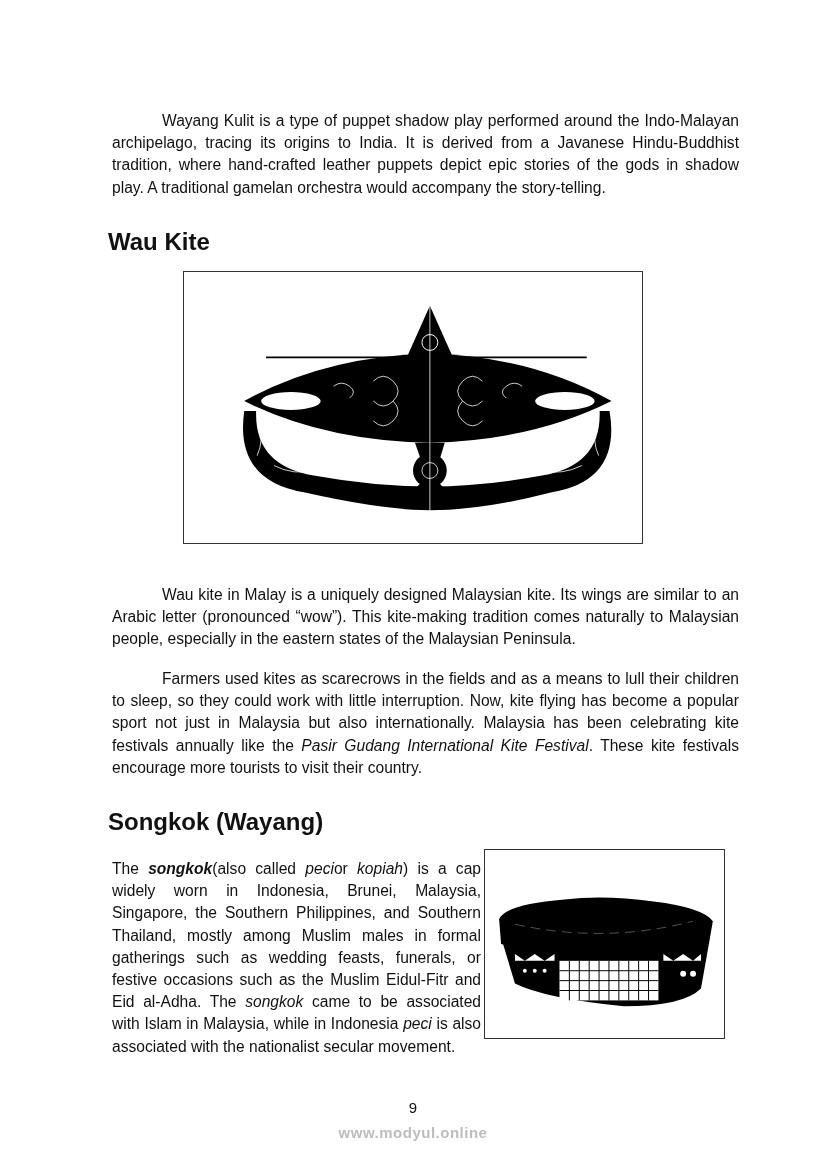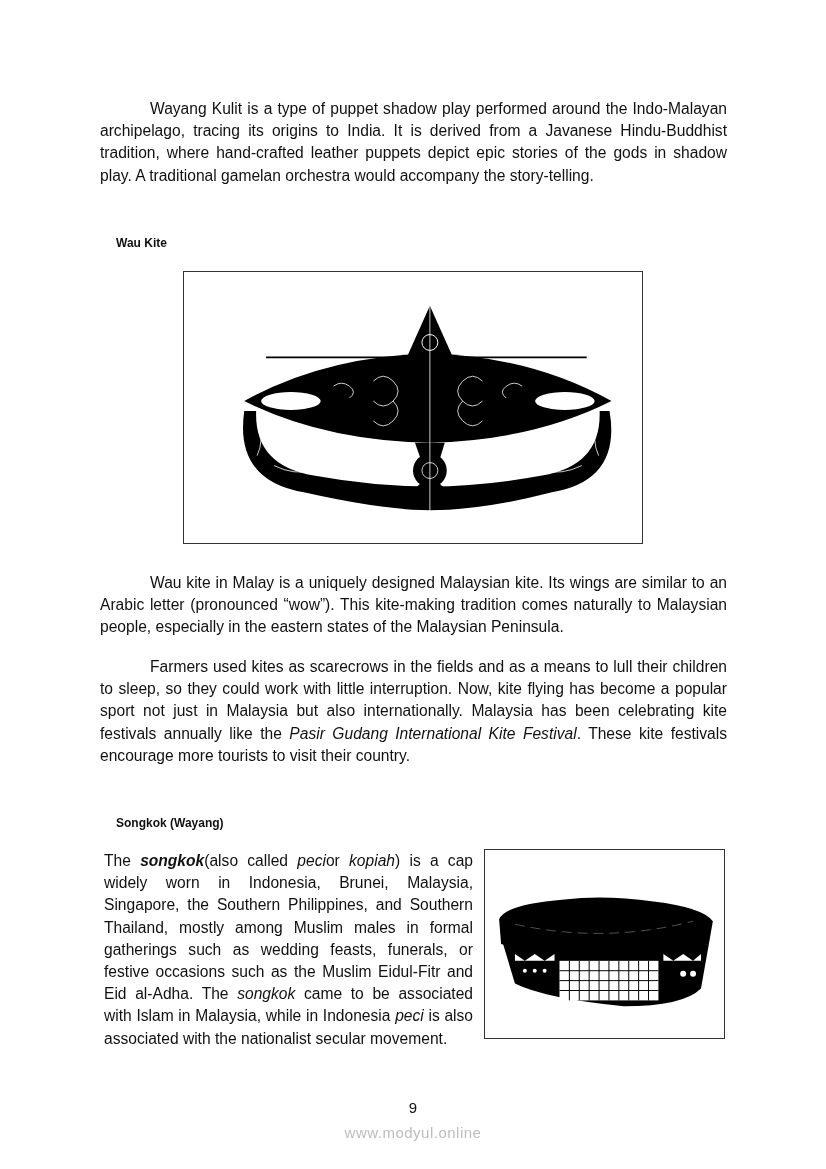--- a/index.html
+++ b/index.html
@@ -1,28 +1,28 @@
 <!DOCTYPE html>
 <html><head>
   <meta charset="utf-8">
   <style>
     html, body { margin:0; padding:0; background:#ffffff; }
     body { width:826px; height:1169px; position:relative; overflow:hidden;
            font-family:"Liberation Sans", sans-serif; color:#111; }
     .para { position:absolute; left:100px; width:627px; font-size:15.6px; line-height:22.2px;
-            text-align:justify; margin:0; }
+            text-align:justify; margin:12px; }
     .para .indent { display:inline-block; width:50px; }
-    .heading { position:absolute; left:100px; font-weight:bold; font-size:12px; margin:16px; }
+    .heading { position:absolute; left:100px; font-weight:bold; font-size:24px; margin:8px; }
     .frame { position:absolute; border:1.5px solid #333; background:#fff; box-sizing:border-box; }
     .frame svg { width:100%; height:100%; display:block; }
     .narrow { position:absolute; left:100px; width:369px; font-size:15.6px; line-height:22.2px;
-              text-align:justify; margin:4px; }
+              text-align:justify; margin:12px; }
     .pagenum { position:absolute; top:1099px; left:0; width:826px; text-align:center; font-size:15px; }
     .watermark { position:absolute; top:1124px; left:0; width:826px; text-align:center; font-size:15px;
-                 color:#bdbdbd; letter-spacing:0.5px; }
+                 color:#bdbdbd; letter-spacing:0.5px;font-weight:bold; }
   </style>
 </head>
 <body>
 
 <p class="para" style="top:98px;"><span class="indent"></span><span>Wayang Kulit is a type of puppet shadow play performed around the Indo-Malayan archipelago, tracing its origins to India. It is derived from a Javanese Hindu-Buddhist tradition, where hand-crafted leather puppets depict epic stories of the gods in shadow play. A traditional gamelan orchestra would accompany the story-telling.</span></p>
 
 <h2 class="heading" style="top:220px;">Wau Kite</h2>
 
 <div class="frame" style="left:183px; top:271px; width:460px; height:273px;">
   <svg viewBox="0 0 460 273">

